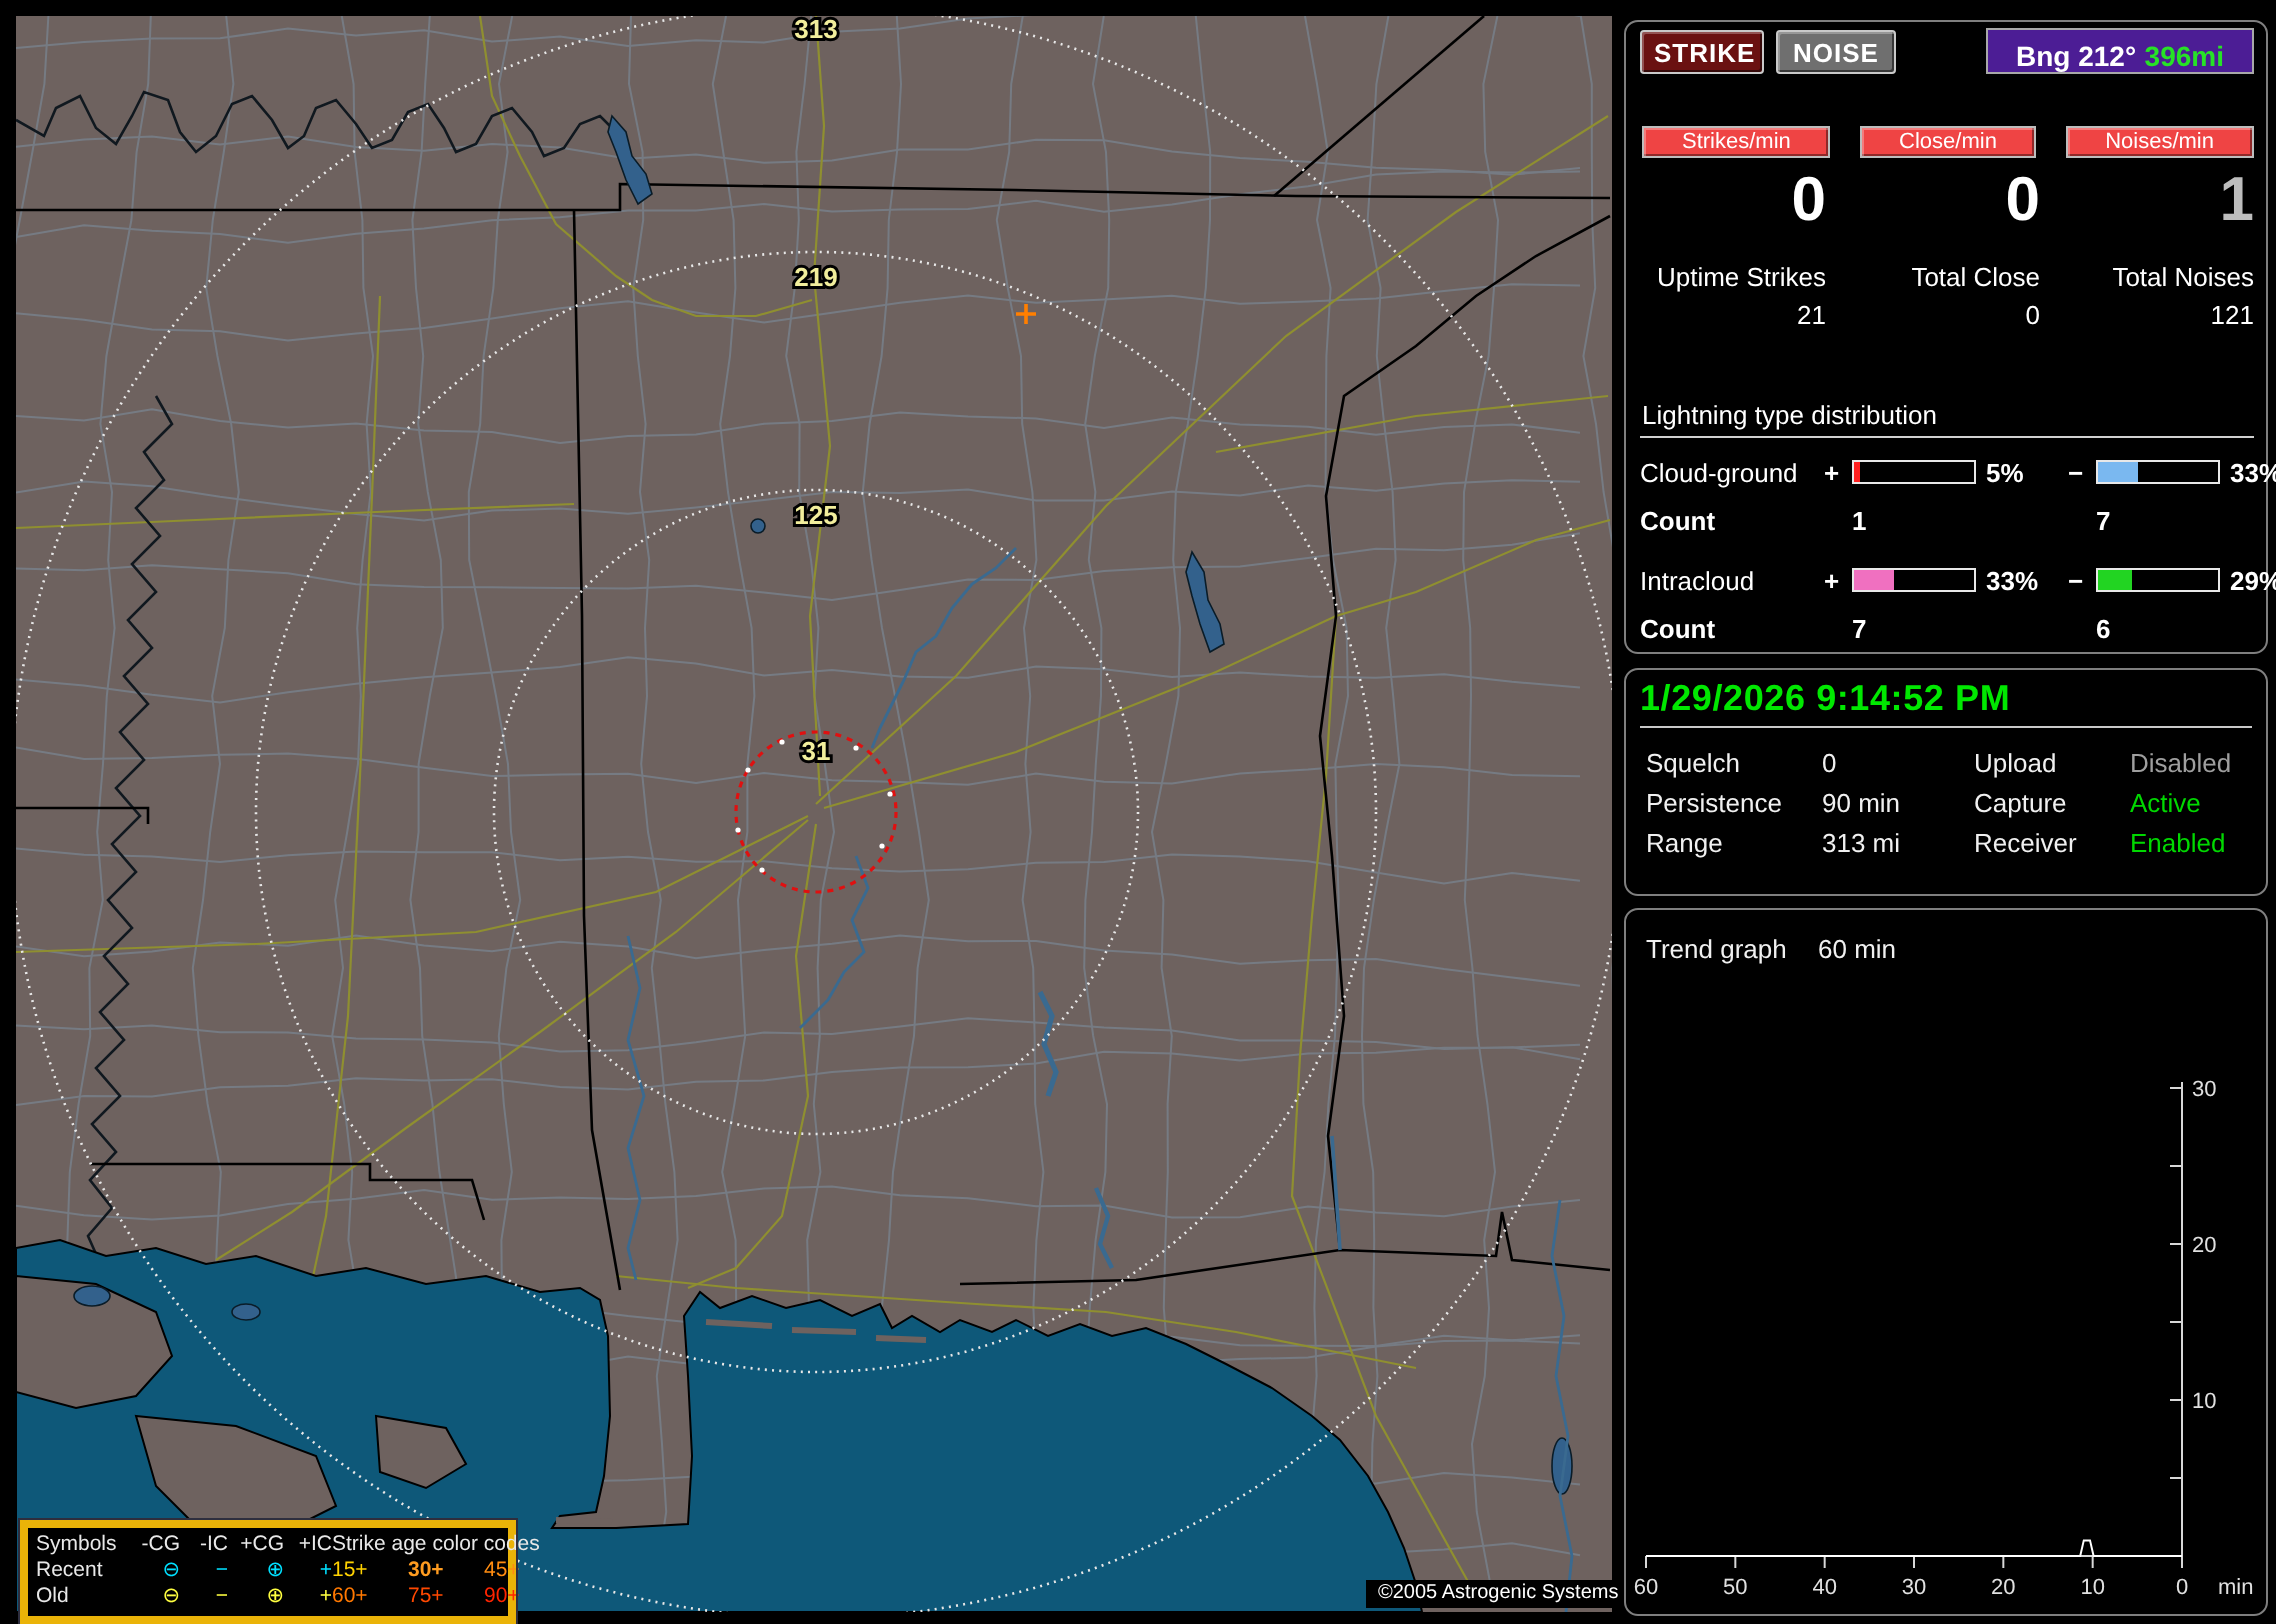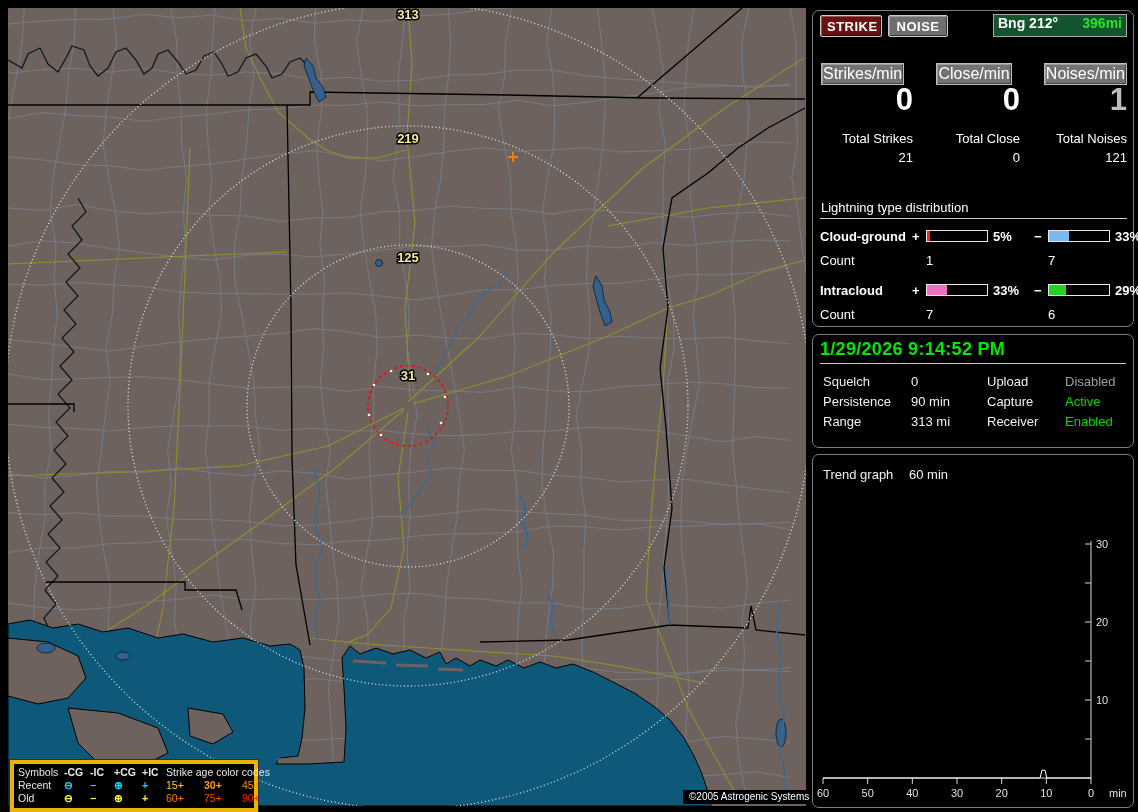--- a/index.html
+++ b/index.html
@@ -8,52 +8,52 @@
   
   #map{position:absolute;left:8px;top:8px;width:798px;height:798px;background:#b91c1c}
   #map svg{display:block}
   #copyright{position:absolute;left:675px;top:782px;background:#000;color:#fff;
              font-size:10px;padding:1px 6px 2px;white-space:nowrap}
   
   #legend{position:absolute;left:2px;top:752px;width:248px;background:#000;
           border:4px solid #eab308;outline:1px solid #2e2e3e;padding:2px 0 3px 4px;box-sizing:border-box}
   .lg-grid{display:grid;grid-template-columns:46px 26px 24px 28px 24px 38px 38px 40px;
            font-size:10.5px;line-height:13px;color:#e8e8e8}
-  .lg-grid .sym{text-align:left;font-weight:bold}
+  .lg-grid .sym{text-align:right;font-weight:normal}
   .lg-age-h{grid-column:6/9}
   
   .panel{position:absolute;left:812px;width:322px;background:#000;border:1px solid #7f7f7f;
          border-radius:7px;box-sizing:border-box}
   #p1{top:10px;height:317px}
   #p2{top:334px;height:114px}
   #p3{top:454px;height:354px}
   .btn{position:absolute;top:4px;height:22px;border:1px solid #c9c9c9;border-radius:2px;
        color:#fff;font-weight:bold;font-size:13px;font-family:inherit;letter-spacing:.5px;
        box-shadow:inset 1px 1px 0 rgba(255,255,255,.28),inset -1px -1px 0 rgba(0,0,0,.5);cursor:pointer}
   #btn-strike{left:7px;width:62px;background:#6a1111}
   #btn-noise{left:75px;width:60px;background:#6f6f6f}
   #bng{position:absolute;right:6px;top:3px;width:134px;height:23px;border:1px solid #a8a8a8;
-       display:flex;justify-content:space-between;align-items:flex-start;padding:0 4px;
-       box-sizing:border-box;font-size:14px;font-weight:bold;background:#14532d}
+       display:flex;justify-content:space-between;align-items:flex-end;padding:0 14px;
+       box-sizing:border-box;font-size:14px;font-weight:bold;background:#4c1d95}
   .grn{color:#27e227}
   .cols{position:absolute;left:8px;right:6px;display:flex;justify-content:space-between}
   .chips{top:52px}
-  .chip{background:#737373;border:1px solid #bdbdbd;color:#fff;font-size:16px;padding:1px 1px;
+  .chip{background:#ef4444;border:1px solid #bdbdbd;color:#fff;font-size:11px;padding:1px 19px;
         box-shadow:inset 1px 1px 0 rgba(255,255,255,.3),inset -1px -1px 0 rgba(0,0,0,.4);white-space:nowrap}
   .nums{top:72px}
   .num{width:92px;text-align:right;font-size:31px;font-weight:bold;line-height:34px}
   .num.gray{color:#bdbdbd}
   .totlabs{top:120px}.totvals{top:139px}
   .tl{width:92px;text-align:right;font-size:13px;white-space:nowrap}
   #dist{position:absolute;left:7px;right:6px;top:189px;font-size:13px}
   #dist .title{border-bottom:1px solid #d0d0d0;padding:0 0 3px 1px;margin-bottom:6px}
   .drow,.crow{display:grid;grid-template-columns:92px 14px 62px 46px 14px 62px auto;align-items:center}
   .drow{height:22px}
-  .crow{height:26px;font-weight:normal}
-  .dname{font-weight:bold}
+  .crow{height:26px;font-weight:bold}
+  .dname{font-weight:normal}
   .sign{font-weight:bold}
   .bar{height:12px;border:1px solid #e8e8e8;background:#000;box-sizing:border-box}
   .fill{height:100%}
   .pct{font-weight:bold;padding-left:5px}
   .clock{margin:4px 7px 0;font-size:18px;font-weight:bold;color:#00e800;letter-spacing:.3px;white-space:nowrap}
   .hr{border-bottom:1px solid #c8c8c8;margin:3px 7px 7px}
   .srow{display:grid;grid-template-columns:88px 76px 78px auto;padding-left:10px;font-size:13px;
         height:20px;align-items:center;color:#f0f0f0}
   .trow{display:grid;grid-template-columns:86px 76px 86px auto;padding-left:10px;font-size:13px;
         height:23px;align-items:center;color:#f0f0f0}
@@ -243,21 +243,21 @@
     <span class="chip">Strikes/min</span>
     <span class="chip">Close/min</span>
     <span class="chip">Noises/min</span>
   </div>
   <div class="cols nums">
     <span class="num">0</span>
     <span class="num">0</span>
     <span class="num gray">1</span>
   </div>
   <div class="cols totlabs">
-    <span class="tl">Total Strikes</span>
+    <span class="tl">Uptime Strikes</span>
     <span class="tl">Total Close</span>
     <span class="tl">Total Noises</span>
   </div>
   <div class="cols totvals">
     <span class="tl">21</span>
     <span class="tl">0</span>
     <span class="tl">121</span>
   </div>
 
   <div id="dist">

